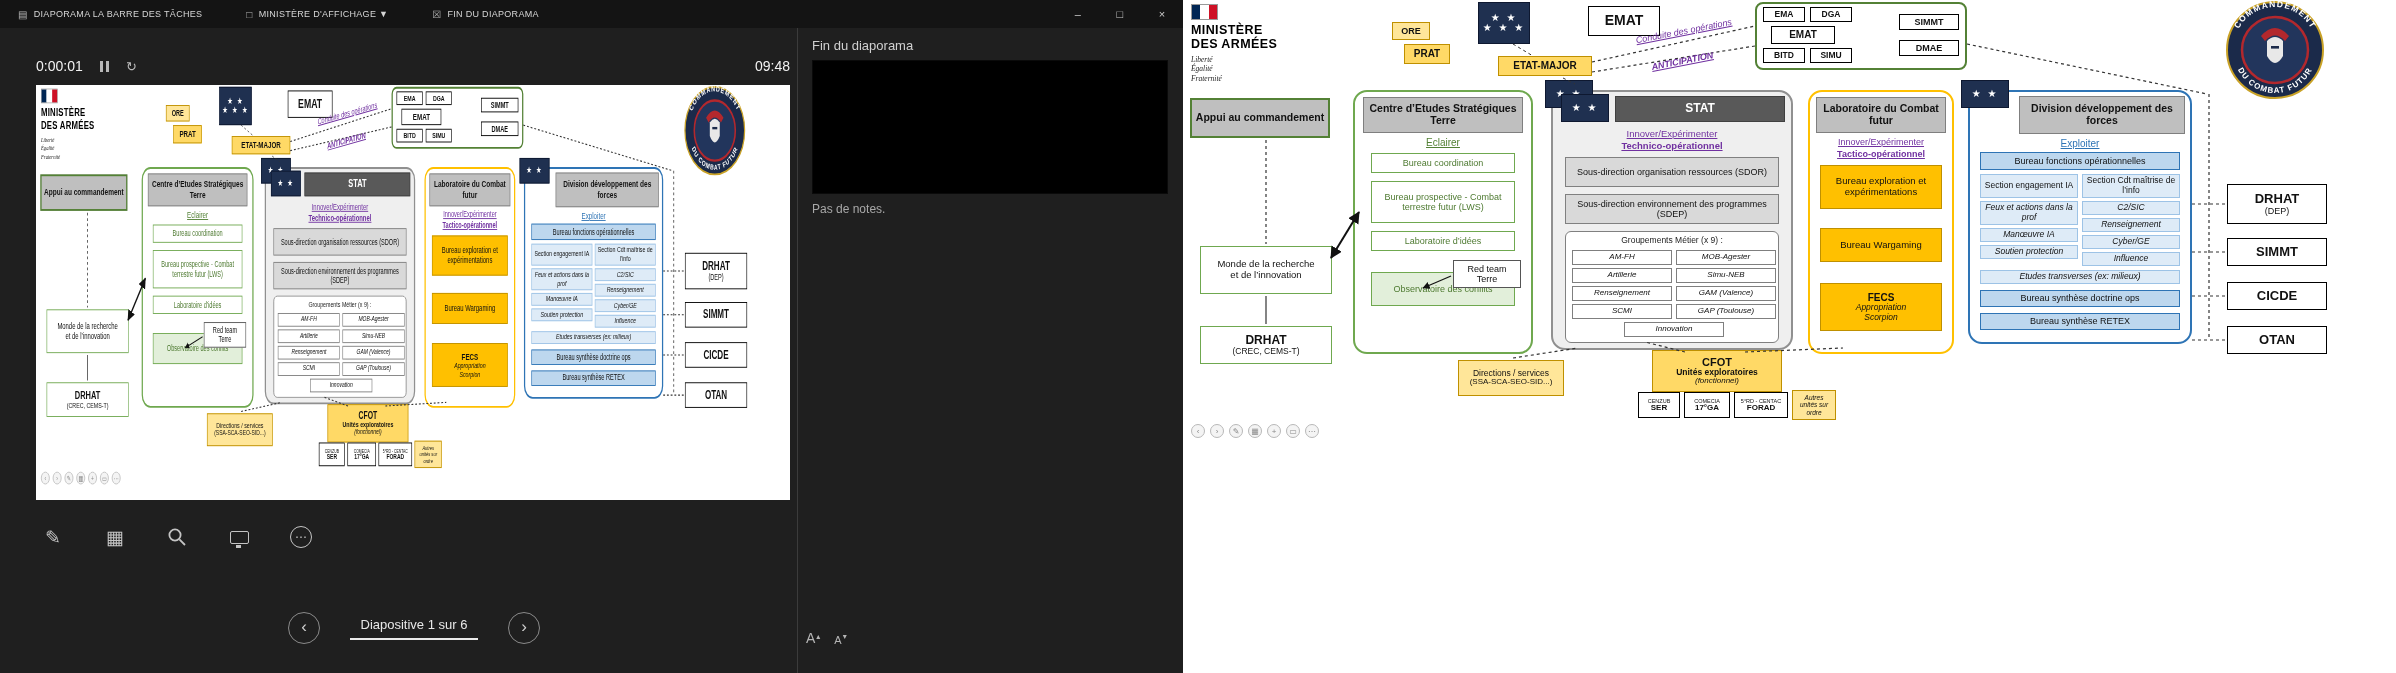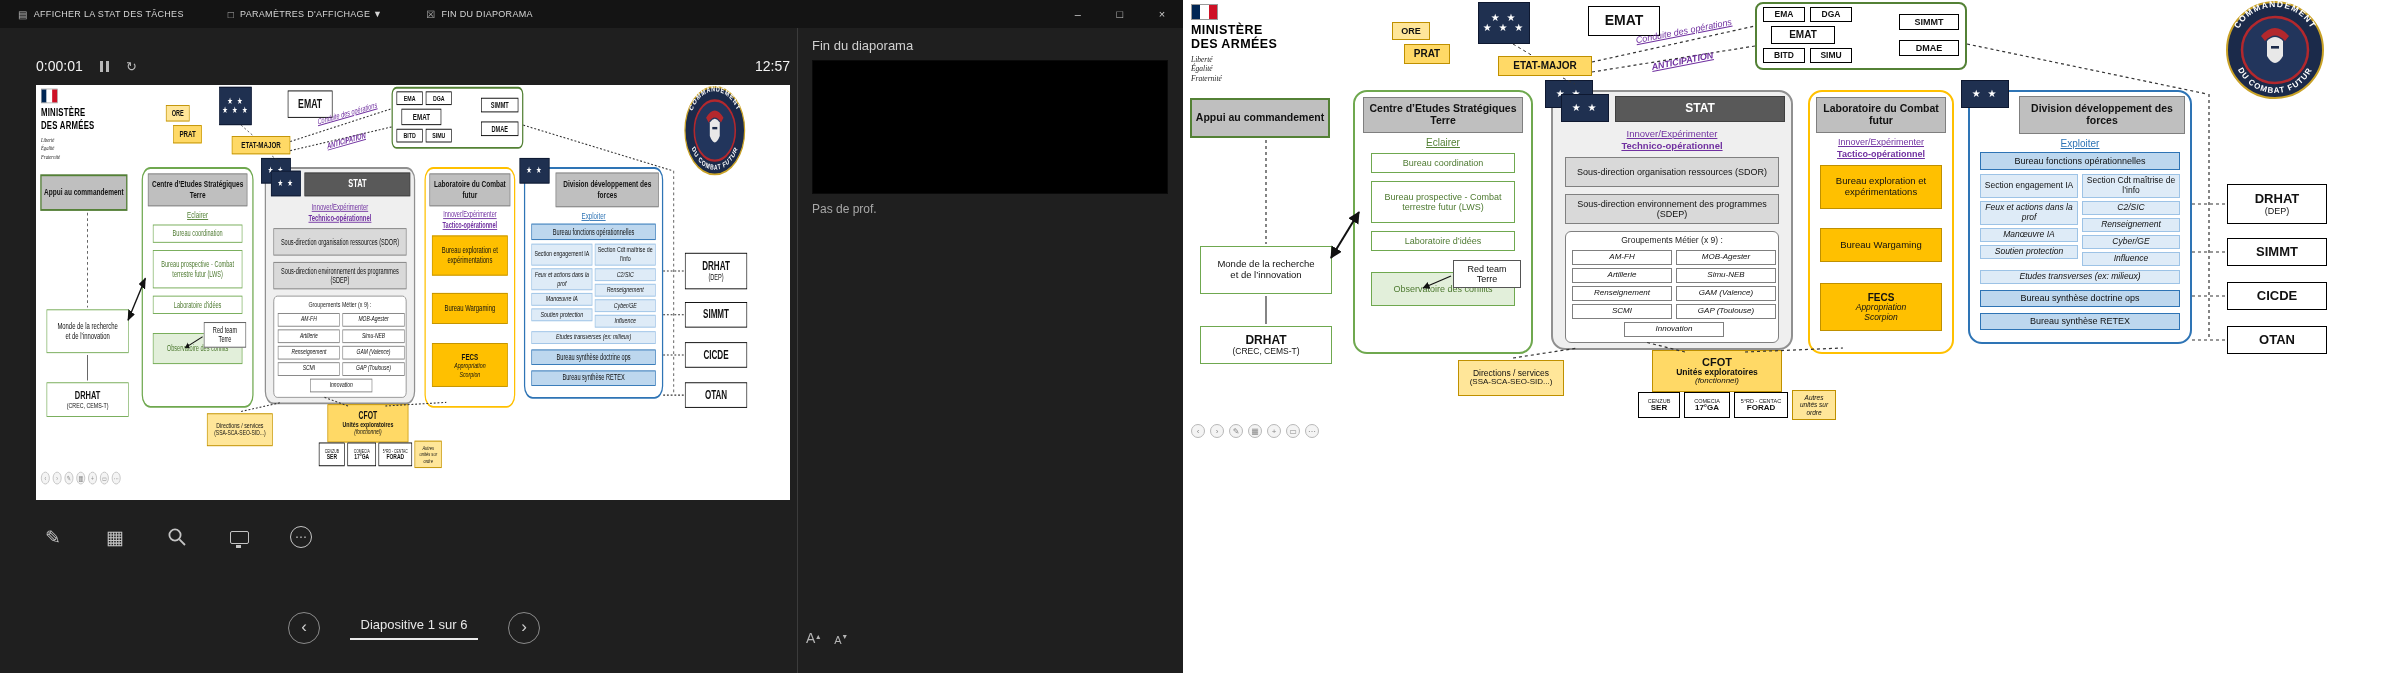--- a/index.html
+++ b/index.html
@@ -76,41 +76,41 @@
 </style>
 </head>
 <body>
 
 <div class="screen">
 
   <div class="presenter">
     <div class="topbar">
       <div class="tb-btn" style="margin-left:8px;">
         <span class="tb-ico">▤</span>
-        <span>AFFICHER LA STAT DES TÂCHES</span>
+        <span>DIAPORAMA LA BARRE DES TÂCHES</span>
       </div>
       <div class="tb-btn" style="margin-left:24px;">
         <span class="tb-ico">□</span>
-        <span>PARAMÈTRES D'AFFICHAGE ▼</span>
+        <span>MINISTÈRE D'AFFICHAGE ▼</span>
       </div>
       <div class="tb-btn" style="margin-left:24px;">
         <span class="tb-ico">☒</span>
         <span>FIN DU DIAPORAMA</span>
       </div>
       <div class="win-controls">
         <span>–</span>
         <span>□</span>
         <span>×</span>
       </div>
     </div>
 
     <span class="timer">0:00:01</span>
     <button class="ic-btn" style="left:98px;top:60px;"><span class="pause-bars"><i></i><i></i></span></button>
     <button class="ic-btn" style="left:126px;top:59px;"><span>↻</span></button>
-    <span class="clock">12:57</span>
+    <span class="clock">09:48</span>
 
     <div class="slide-preview" id="preview-host">
   <div class="oc oc-scaled">
 
     <div class="ministry" style="left:8px;top:4px;width:118px;">
       <div class="flag">
               <i class="fb"></i>
               <i class="fw"></i>
               <i class="fr"></i>
             </div>
@@ -320,21 +320,21 @@
       <div class="nav-center">
         <div class="nav-label">Diapositive 1 sur 6</div>
         <div class="nav-underline"></div>
       </div>
       <button class="nav-circle">›</button>
     </div>
 
     <div class="vdivider"></div>
     <div class="notes-header">Fin du diaporama</div>
     <div class="next-thumb"></div>
-    <div class="notes-body">Pas de prof.</div>
+    <div class="notes-body">Pas de notes.</div>
     <div class="font-btns">
       <button>
           <span>A</span>
           <span class="caret">▴</span>
         </button>
       <button>
           <span class="small-a">A</span>
           <span class="caret">▾</span>
         </button>
     </div>

